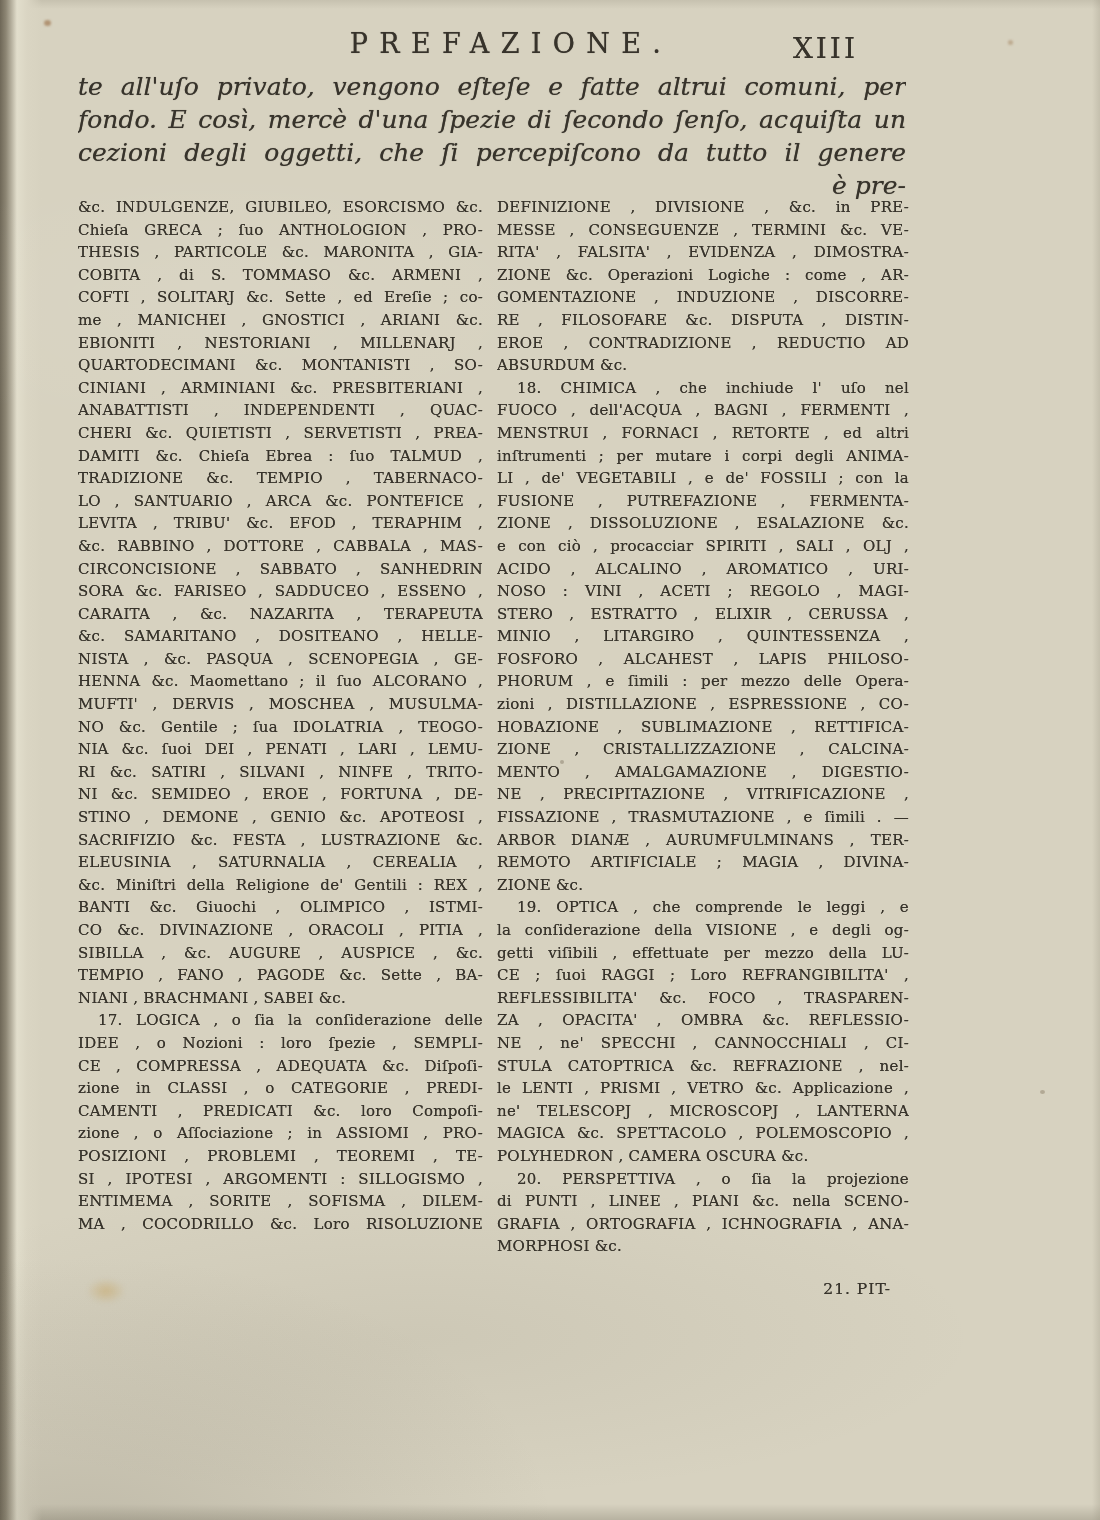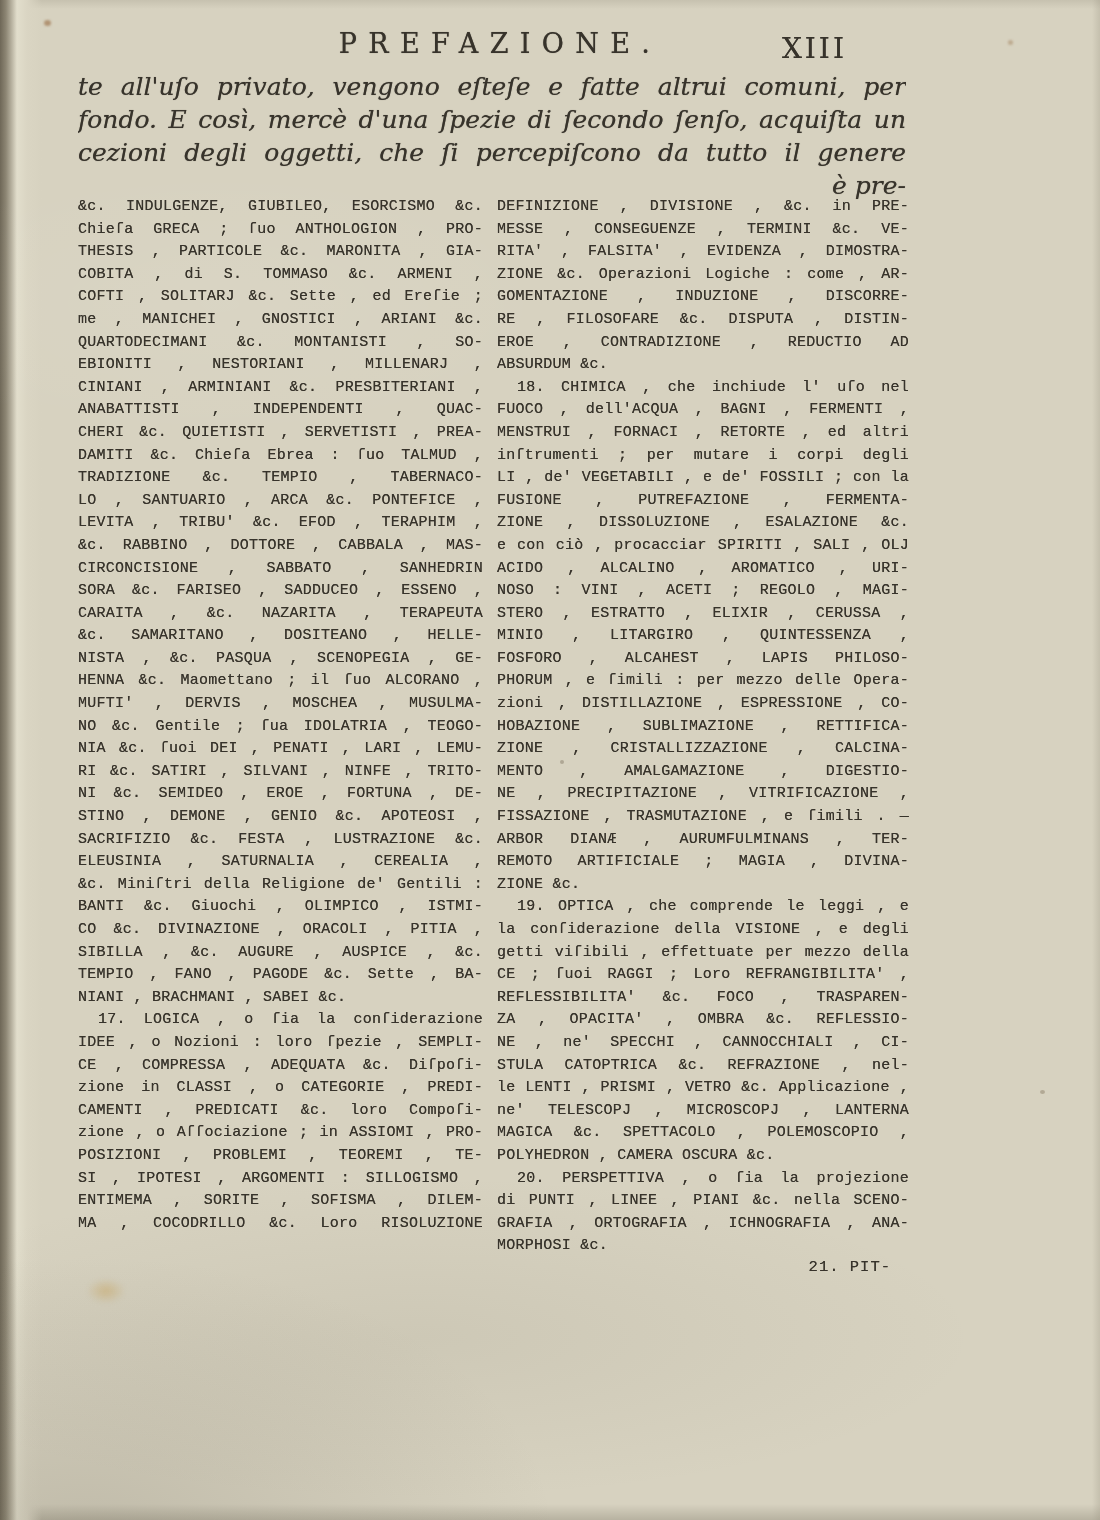--- a/index.html
+++ b/index.html
@@ -24,54 +24,54 @@
   .speck{position:absolute;border-radius:50%;pointer-events:none;}
   .speck.s1{left:44px;top:20px;width:7px;height:6px;background:rgba(146,96,52,0.55);filter:blur(1px);}
   .speck.s2{left:1008px;top:40px;width:5px;height:5px;background:rgba(150,110,70,0.4);filter:blur(1px);}
   .speck.s3{left:560px;top:760px;width:4px;height:4px;background:rgba(100,90,70,0.35);filter:blur(0.5px);}
   .speck.s4{left:1040px;top:1090px;width:5px;height:4px;background:rgba(110,95,70,0.35);filter:blur(0.5px);}
   .stain{
     position:absolute;left:86px;top:1278px;width:40px;height:26px;border-radius:50%;
     background:radial-gradient(ellipse at center, rgba(196,158,84,0.45), rgba(196,158,84,0) 70%);
     filter:blur(2px);pointer-events:none;
   }
-  .header{position:absolute;left:75px;top:28px;width:830px;height:36px;}
+  .header{position:absolute;left:86px;top:28px;width:830px;height:36px;}
   .title{
     text-align:center;padding-left:20px;
     font-size:27px;letter-spacing:0.42em;
     text-shadow:0 0 0.7px rgba(55,51,43,0.8);
   }
   .pagenum{
     position:absolute;right:58px;top:4px;
     font-size:28px;letter-spacing:3px;
     text-shadow:0 0 0.6px rgba(55,51,43,0.8);
   }
   .intro{position:absolute;left:78px;top:70px;width:828px;}
   .iline{
     height:33px;line-height:33px;font-size:25px;overflow:hidden;
     text-align:justify;text-align-last:justify;
     text-shadow:0 0 0.7px rgba(55,51,43,0.75);
     white-space:pre-wrap;
     font-style:italic;
   }
-  .col{position:absolute;top:196px;font-family:Liberation Mono, monospace;}
+  .col{position:absolute;top:196px;}
   .col.left{left:78px;width:405px;}
   .col.right{left:497px;width:412px;}
   .cline{
     height:22.6px;line-height:22.6px;font-size:15px;overflow:hidden;
     text-align:justify;text-align-last:justify;
     letter-spacing:0.25px;
     text-shadow:0 0 0.6px rgba(55,51,43,0.8);
     white-space:pre-wrap;
   }
   .cline.ind{text-indent:20px;}
   .end{text-align-last:left;}
   .iline.right,.cline.right{text-align-last:right;}
   .catchword{
-    margin-top:0;text-align:right;padding-right:18px;
+    margin-top:22px;text-align:right;padding-right:18px;
     font-size:15.5px;letter-spacing:1px;
     text-shadow:0 0 0.6px rgba(55,51,43,0.8);
   }
 </style>
 </head>
 <body>
 
 <div class="page" style="--paper: #d7d2c0; --ink: #37332b;">
   <div class="paper-shading"></div>
   <div class="speck s1"></div>
@@ -92,22 +92,22 @@
       <div class="iline end right">è pre-</div>
     </div>
 
   <div class="col left">
       <div class="cline">&amp;c. INDULGENZE, GIUBILEO, ESORCISMO &amp;c.</div>
       <div class="cline">Chieſa GRECA ; ſuo ANTHOLOGION , PRO-</div>
       <div class="cline">THESIS , PARTICOLE &amp;c. MARONITA , GIA-</div>
       <div class="cline">COBITA , di S. TOMMASO &amp;c. ARMENI ,</div>
       <div class="cline">COFTI , SOLITARJ &amp;c. Sette , ed Ereſie ; co-</div>
       <div class="cline">me , MANICHEI , GNOSTICI , ARIANI &amp;c.</div>
+      <div class="cline">EBIONITI , NESTORIANI , MILLENARJ ,</div>
       <div class="cline">QUARTODECIMANI &amp;c. MONTANISTI , SO-</div>
-      <div class="cline">EBIONITI , NESTORIANI , MILLENARJ ,</div>
       <div class="cline">CINIANI , ARMINIANI &amp;c. PRESBITERIANI ,</div>
       <div class="cline">ANABATTISTI , INDEPENDENTI , QUAC-</div>
       <div class="cline">CHERI &amp;c. QUIETISTI , SERVETISTI , PREA-</div>
       <div class="cline">DAMITI &amp;c. Chieſa Ebrea : ſuo TALMUD ,</div>
       <div class="cline">TRADIZIONE &amp;c. TEMPIO , TABERNACO-</div>
       <div class="cline">LO , SANTUARIO , ARCA &amp;c. PONTEFICE ,</div>
       <div class="cline">LEVITA , TRIBU' &amp;c. EFOD , TERAPHIM ,</div>
       <div class="cline">&amp;c. RABBINO , DOTTORE , CABBALA , MAS-</div>
       <div class="cline">CIRCONCISIONE , SABBATO , SANHEDRIN</div>
       <div class="cline">SORA &amp;c. FARISEO , SADDUCEO , ESSENO ,</div>

